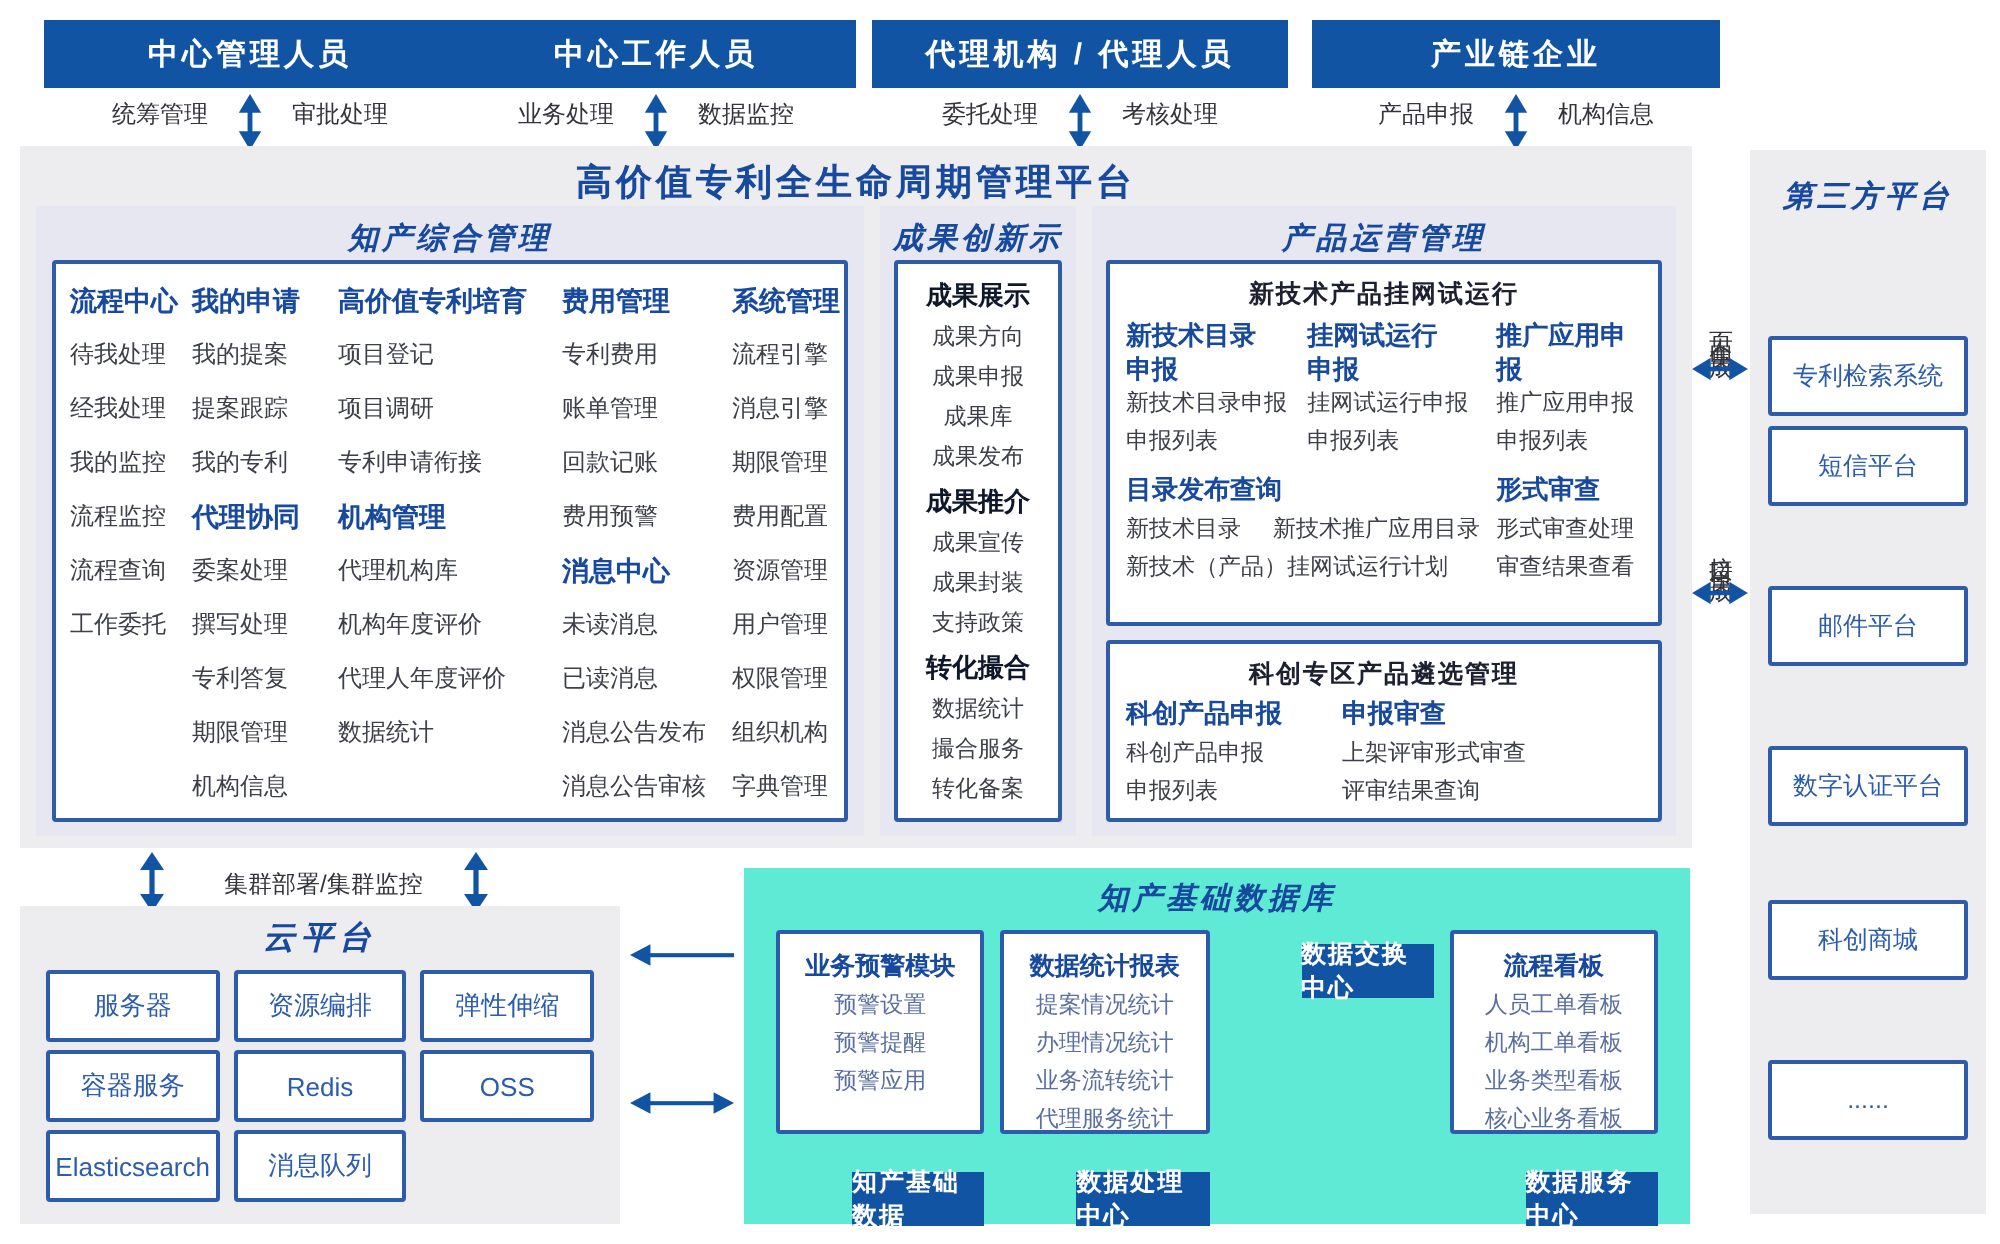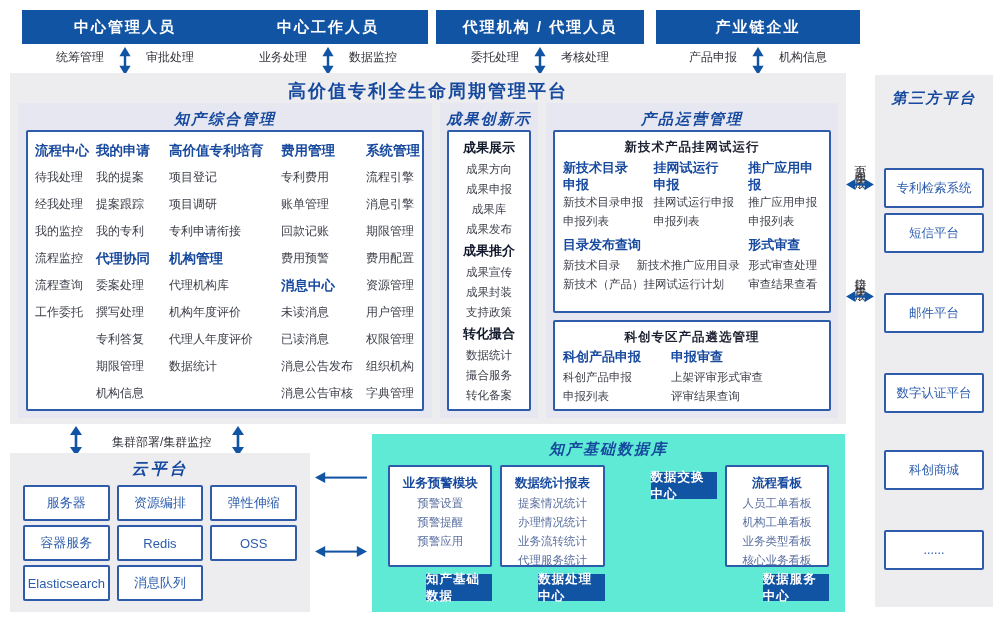--- a/index.html
+++ b/index.html
@@ -64,21 +64,21 @@
     color:#17499e; letter-spacing:3px; padding-top:6px; }
   .cloud-grid { display:grid; grid-template-columns:repeat(3,1fr); gap:4px 7px; padding:5px 13px 0 13px; }
   .cloud-grid > div { height:36px; background:#fff; border:2px solid #2e5cab; border-radius:2px;
     display:flex; align-items:center; justify-content:center; font-size:13px; color:#2b5cad; }
 
   
   .db-panel { left:372px; top:434px; width:473px; height:178px; background:#5eead4; }
   .db-title { text-align:center; font-size:15px; font-weight:bold; font-style:italic;
     color:#17499e; letter-spacing:2px; padding-top:6px; }
   .db-cols { display:flex; gap:8px; padding:6px 16px 0 16px; }
-  .db-col { flex:1; display:flex; flex-direction:column; }
+  .db-col { flex:1; display:flex; flex-direction:column;gap:12px; }
   .db-box { background:#fff; border:2px solid #2e5cab; border-radius:2px; height:102px;
     text-align:center; padding-top:5px; }
   .db-header { font-size:12.5px; font-weight:bold; color:#17499e; height:22px; line-height:22px; }
   .db-item { font-size:11.5px; color:#5a6fa0; height:19px; line-height:19px; }
   .db-footer { margin-top:7px; height:27px; background:#1254a4; color:#fff; font-weight:bold;
     font-size:12.5px; display:flex; align-items:center; justify-content:center; letter-spacing:1px;margin-left:38px; }
 
   
   .sidebar { left:875px; top:75px; width:118px; height:532px; background:#ededf0; }
   .sidebar-title { text-align:center; font-size:15px; font-weight:bold; font-style:italic;

